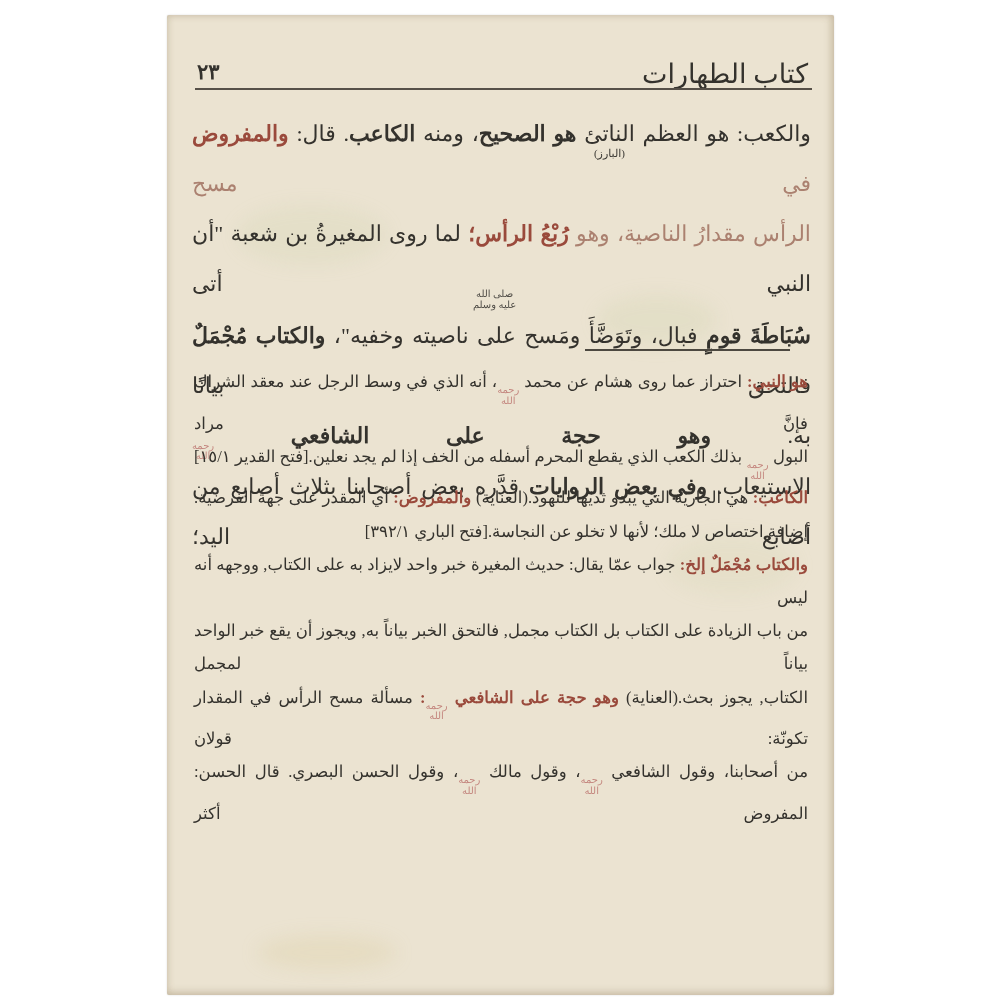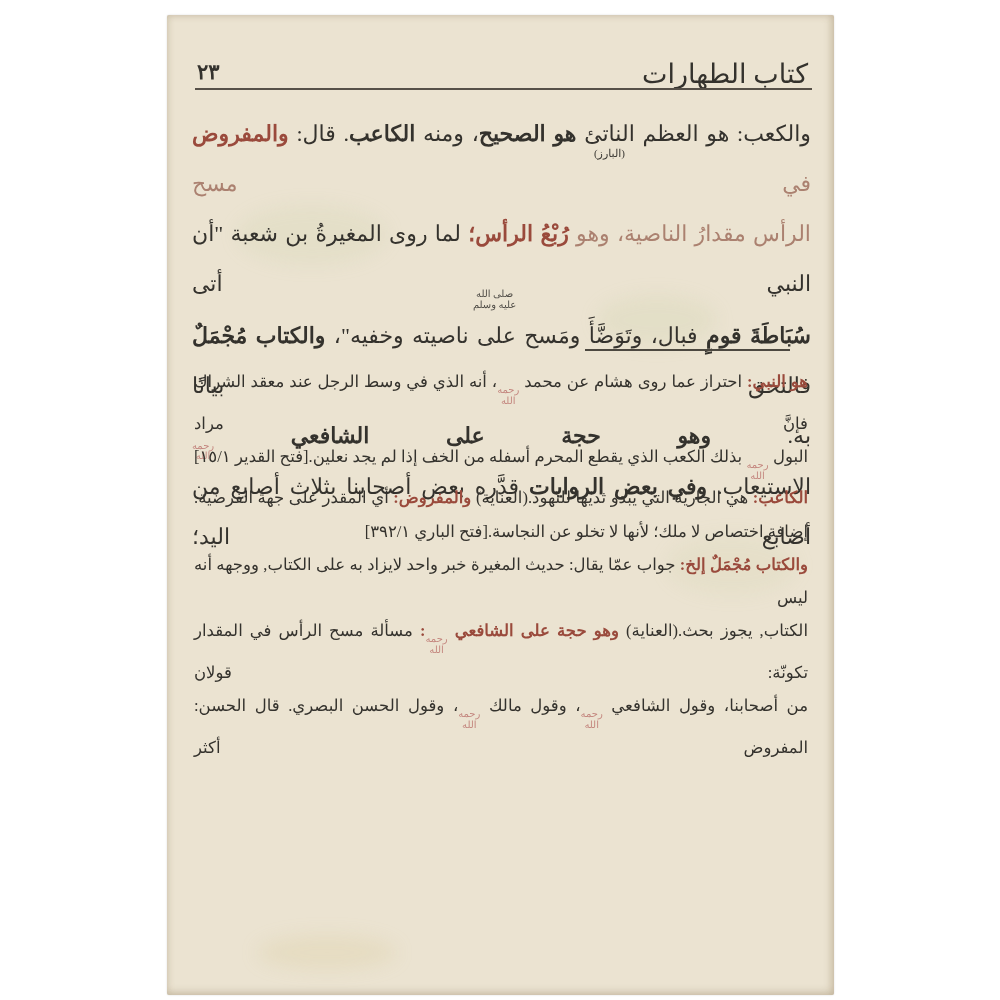--- a/index.html
+++ b/index.html
@@ -95,20 +95,21 @@
           <span>رحمه</span>
           <span>الله</span>
         </span><span class="">، أنه الذي في وسط الرجل عند معقد الشراك فإنَّ مراد</span></div>
       <div class="tline"><span class="">البول </span><span class="hon hon-pink">
           <span>رحمه</span>
           <span>الله</span>
         </span><span class=""> بذلك الكعب الذي يقطع المحرم أسفله من الخف إذا لم يجد نعلين.[فتح القدير ١٥/١]</span></div>
       <div class="tline"><span class="red bold">الكاعب:</span><span class=""> هي الجارية التي يبدو ثديها للنهود.(العناية) </span><span class="red bold">والمفروض:</span><span class=""> أي المقدر على جهة الفرضية.</span></div>
       <div class="tline short"><span class="">إضافة اختصاص لا ملك؛ لأنها لا تخلو عن النجاسة.[فتح الباري ٣٩٢/١]</span></div>
       <div class="tline"><span class="red bold">والكتاب مُجْمَلٌ إلخ:</span><span class=""> جواب عمّا يقال: حديث المغيرة خبر واحد لايزاد به على الكتاب, ووجهه أنه ليس</span></div>
+      <div class="tline"><span class="">من باب الزيادة على الكتاب بل الكتاب مجمل, فالتحق الخبر بياناً به, ويجوز أن يقع خبر الواحد بياناً لمجمل</span></div>
       <div class="tline"><span class="">الكتاب, يجوز بحث.(العناية) </span><span class="red bold">وهو حجة على الشافعي </span><span class="hon hon-pink">
           <span>رحمه</span>
           <span>الله</span>
         </span><span class="red bold">:</span><span class=""> مسألة مسح الرأس في المقدار تكونّة: قولان</span></div>
       <div class="tline"><span class="">من أصحابنا، وقول الشافعي </span><span class="hon hon-pink">
           <span>رحمه</span>
           <span>الله</span>
         </span><span class="">، وقول مالك </span><span class="hon hon-pink">
           <span>رحمه</span>
           <span>الله</span>

